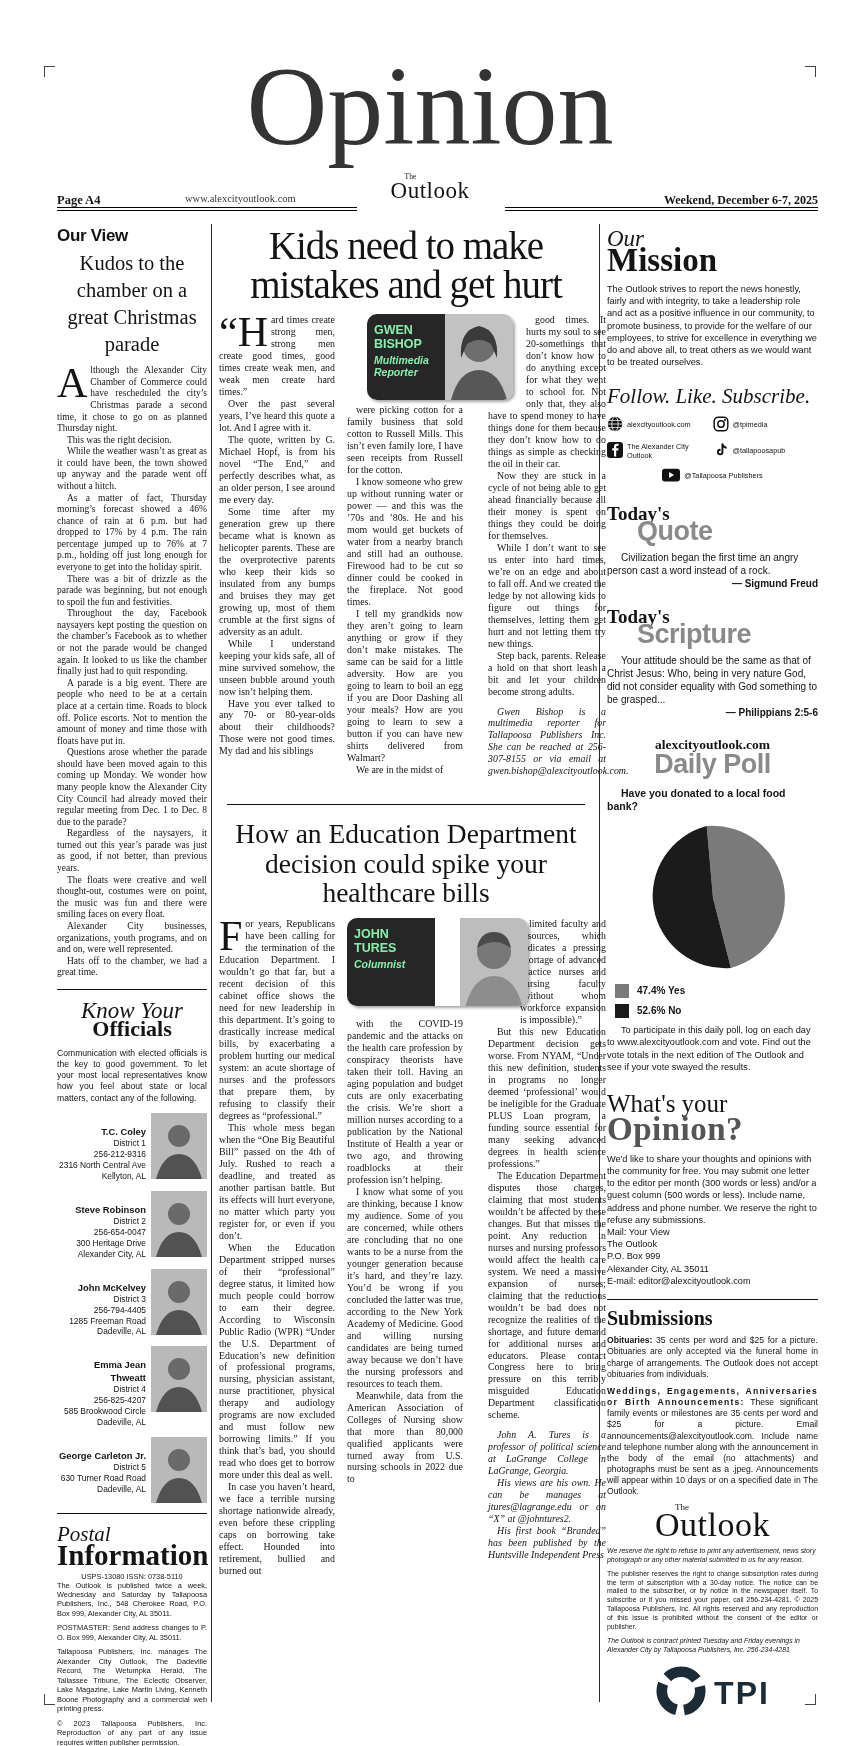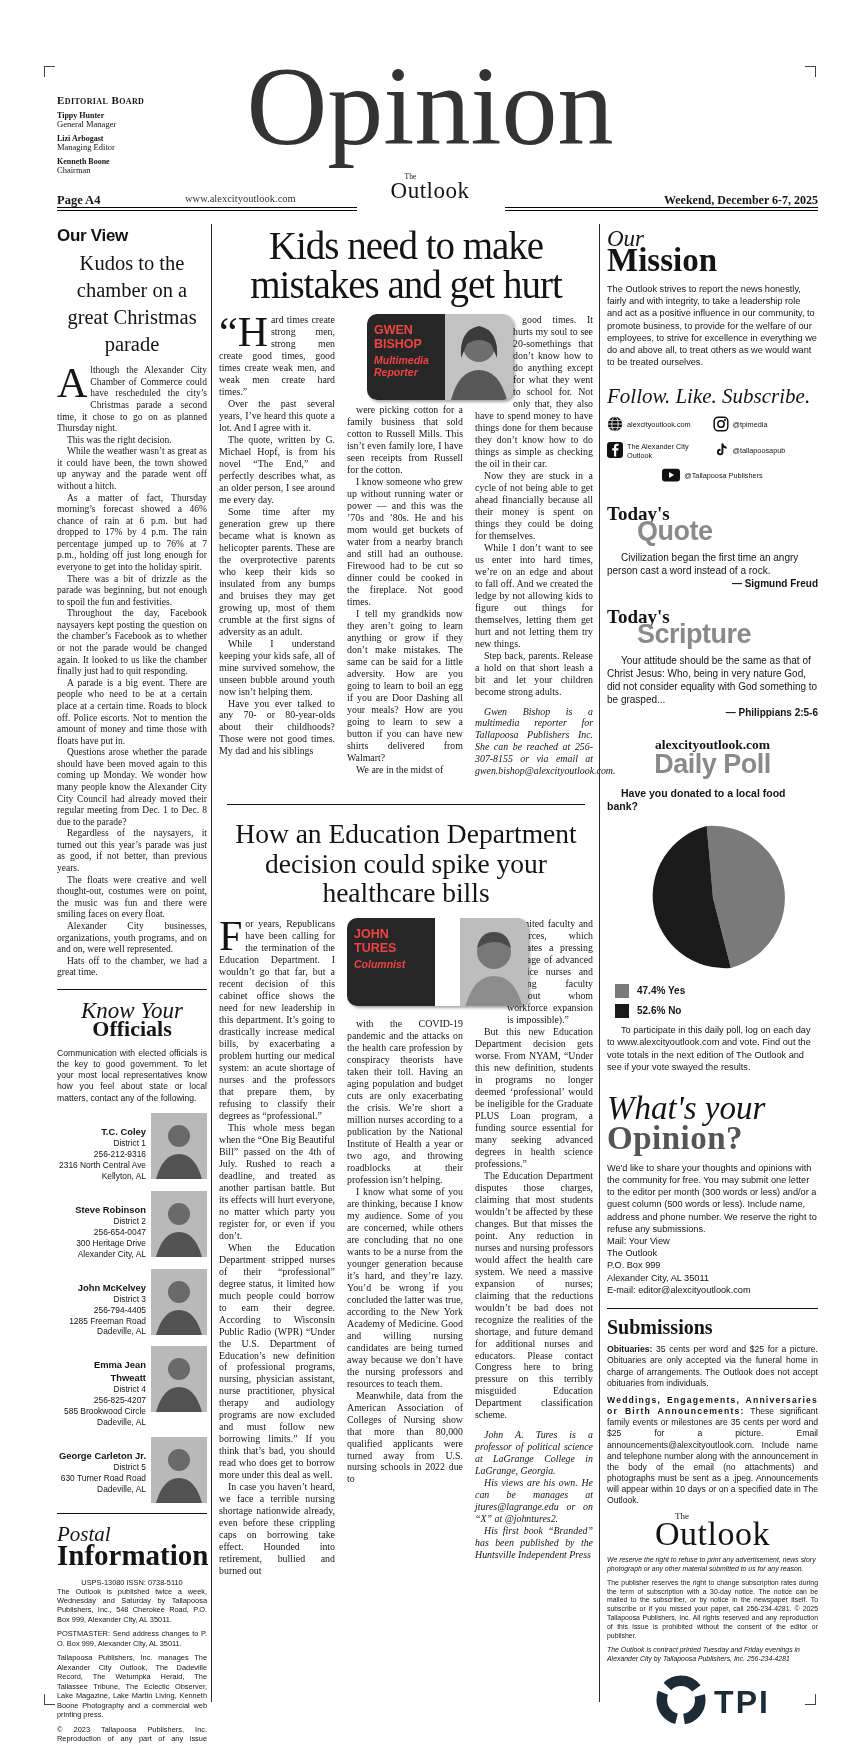--- a/index.html
+++ b/index.html
@@ -54,46 +54,46 @@
   .kyo-intro { font-family:"Liberation Sans", sans-serif; font-size:8.6px; line-height:1.3; text-align:justify; margin-top:6px; }
   .officials-list { margin-top:9px; }
   .official { display:flex; margin-bottom:9px; }
   .official-info { flex:1; text-align:right; font-family:"Liberation Sans", sans-serif;
                    font-size:8.4px; line-height:1.3; padding:13px 5px 0 0; }
   .official-name { font-weight:bold; font-size:9.4px; }
   .official-photo { width:56px; height:66px; flex-shrink:0; }
 
   .postal-t1 { font-style:italic; font-size:21px; }
   .postal-t2 { font-weight:bold; font-size:29px; margin-top:-8px; }
-  .postal-usps { font-family:"Liberation Sans", sans-serif; font-size:7.4px; text-align:center; margin-top:6px; }
+  .postal-usps { font-family:"Liberation Sans", sans-serif; font-size:7.4px; text-align:center; }
   .postal-p p { font-family:"Liberation Sans", sans-serif; font-size:7.4px; line-height:1.28; text-align:justify; margin-bottom:5px; }
 
   
   .center-col { position:absolute; left:219px; top:226px; width:374px; }
   .a1-head { font-size:39px; line-height:1; text-align:center; letter-spacing:-1px; }
   .a2-head { font-size:27.5px; line-height:1.08; text-align:center; }
   .art-body { position:relative; margin-top:10px; }
   .a1-body { height:474px; }
   .a2-body { height:770px; }
   .acol { position:absolute; top:0; font-size:9.9px; line-height:1.21; text-align:justify; }
   .acol p { text-indent:9px; }
   .acol p.first { text-indent:0; }
-  .c1 { left:0; width:116px; } .c2 { left:128px; width:116px; } .c3 { left:256px; width:118px; }
+  .c1 { left:0; width:116px; } .c2 { left:128px; width:116px; } .c3 { left:269px; width:118px; }
   .a1-body .c2 { padding-top:90px; } .a2-body .c2 { padding-top:100px; }
   .spacer1 { float:left; width:38px; height:90px; }
   .spacer2 { float:left; width:32px; height:96px; }
   .credit, .credit p { font-style:italic; }
   .credit { margin-top:8px; }
   .center-rule { border-top:1px solid #111; margin:16px 8px 14px; }
 
   .author-card { position:absolute; display:flex; border-radius:10px; overflow:hidden;
                  box-shadow:2px 2px 3px rgba(0,0,0,.35); }
   .card1 { left:148px; top:0; height:86px; }
   .card2 { left:128px; top:0; height:88px;gap:25px; }
-  .ac-box { background:#262626; color:#ef4444; padding:9px 7px; font-family:"Liberation Sans", sans-serif; }
+  .ac-box { background:#262626; color:#86efac; padding:9px 7px; font-family:"Liberation Sans", sans-serif; }
   .card1 .ac-box { width:78px; } .card2 .ac-box { width:88px; }
   .ac-name { font-weight:bold; font-size:12.5px; line-height:1.12; }
   .ac-role { font-style:italic; font-weight:bold; font-size:10.5px; line-height:1.1; margin-top:4px; }
   .ac-photo { width:68px; flex-shrink:0; }
 
   
   .right-col { position:absolute; left:607px; top:226px; width:211px; }
   .mis-t1 { font-style:italic; font-size:23px; }
   .mis-t2 { font-weight:bold; font-size:33px; margin-top:-10px; }
   .mis-text { font-family:"Liberation Sans", sans-serif; font-size:9.2px; line-height:1.33; margin-top:4px; }
@@ -119,21 +119,21 @@
   .poll-q { font-family:"Liberation Sans", sans-serif; font-weight:bold; font-size:10.5px;
             line-height:1.3; text-indent:14px; margin-top:7px; }
   .pie-wrap { text-align:center; margin:8px 0 6px; }
   .legend { margin-left:8px; }
   .leg-row { display:flex; align-items:center; gap:8px; margin-bottom:6px; }
   .swatch { width:14px; height:14px; }
   .leg-label { font-family:"Liberation Sans", sans-serif; font-weight:bold; font-size:10px; }
   .poll-note { font-family:"Liberation Sans", sans-serif; font-size:9.2px; line-height:1.35; text-indent:14px; margin-top:4px; }
 
   .wyo { margin-top:16px; }
-  .wyo-t1 { font-style:italic; font-size:33px; }
+  .wyo-t1 { font-size:25px; }
   .wyo-t2 { font-weight:bold; font-size:33px; color:#555; margin-top:-7px; letter-spacing:.5px; }
   .wyo-text { font-family:"Liberation Sans", sans-serif; font-size:9.2px; line-height:1.33; margin-top:5px; }
   .wyo-mail div { font-family:"Liberation Sans", sans-serif; font-size:9.2px; line-height:1.33; }
 
   .subs-rule { border-top:1px solid #111; margin:12px 0 7px; }
   .subs-title { font-weight:bold; font-size:20px; margin-bottom:5px; }
   .subs-p { font-family:"Liberation Sans", sans-serif; font-size:8.6px; line-height:1.3; text-align:justify; margin-bottom:6px; }
   .wed-label { letter-spacing:1.2px; }
 
   .foot-logo { text-align:center; margin-top:8px; }
@@ -150,40 +150,20 @@
 </head>
 <body>
 
 <div class="page">
 
   <div class="crop crop-tl"></div>
   <div class="crop crop-tr"></div>
   <div class="crop crop-bl"></div>
   <div class="crop crop-br"></div>
 
-  <div class="eboard">
-    <div class="eb-title">Editorial Board</div>
-    <div>
-
-        <div class="eb-member">
-          <div class="eb-name">Tippy Hunter</div>
-          <div class="eb-role">General Manager</div>
-        </div>
-
-        <div class="eb-member">
-          <div class="eb-name">Lizi Arbogast</div>
-          <div class="eb-role">Managing Editor</div>
-        </div>
-
-        <div class="eb-member">
-          <div class="eb-name">Kenneth Boone</div>
-          <div class="eb-role">Chairman</div>
-        </div>
-      </div>
-  </div>
 
   <div class="opinion-title">Opinion</div>
 
   <div class="dateline">
     <span class="dl-page">Page A4</span>
     <span class="dl-web">www.alexcityoutlook.com</span>
     <span class="dl-date">Weekend, December 6-7, 2025</span>
   </div>
   <div class="mh">
     <span class="mh-inner">

